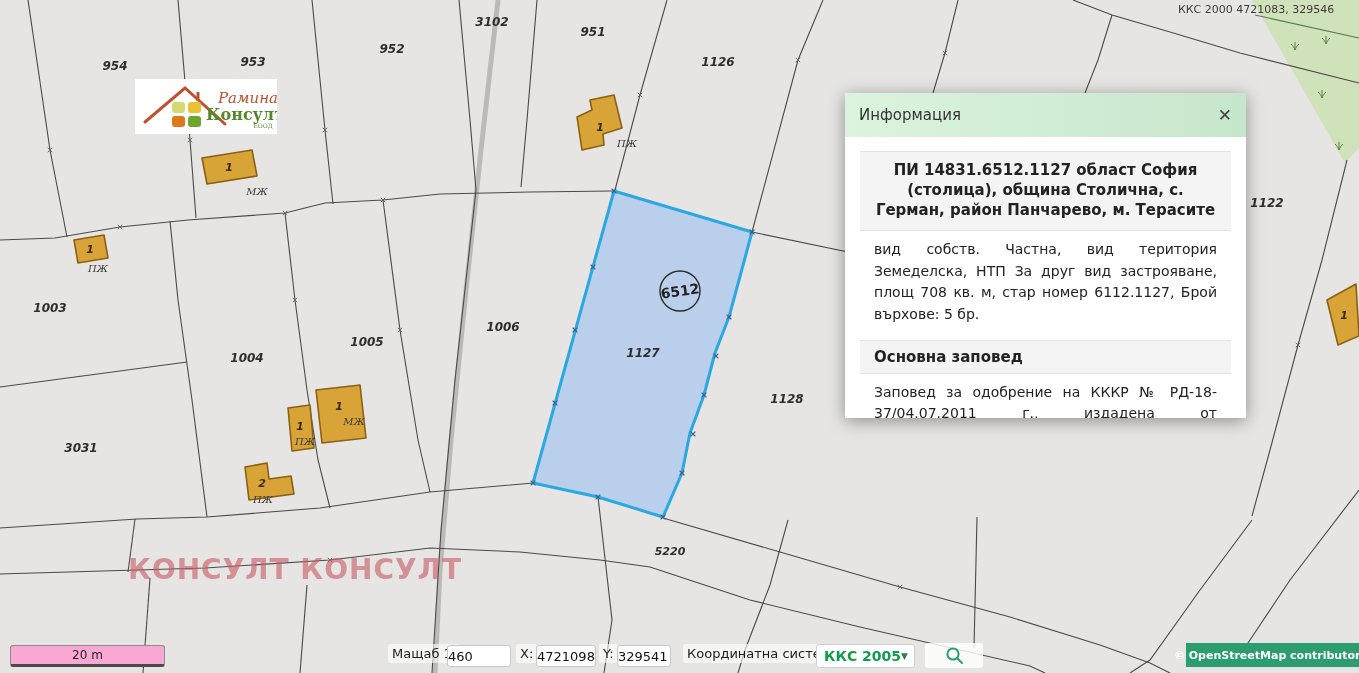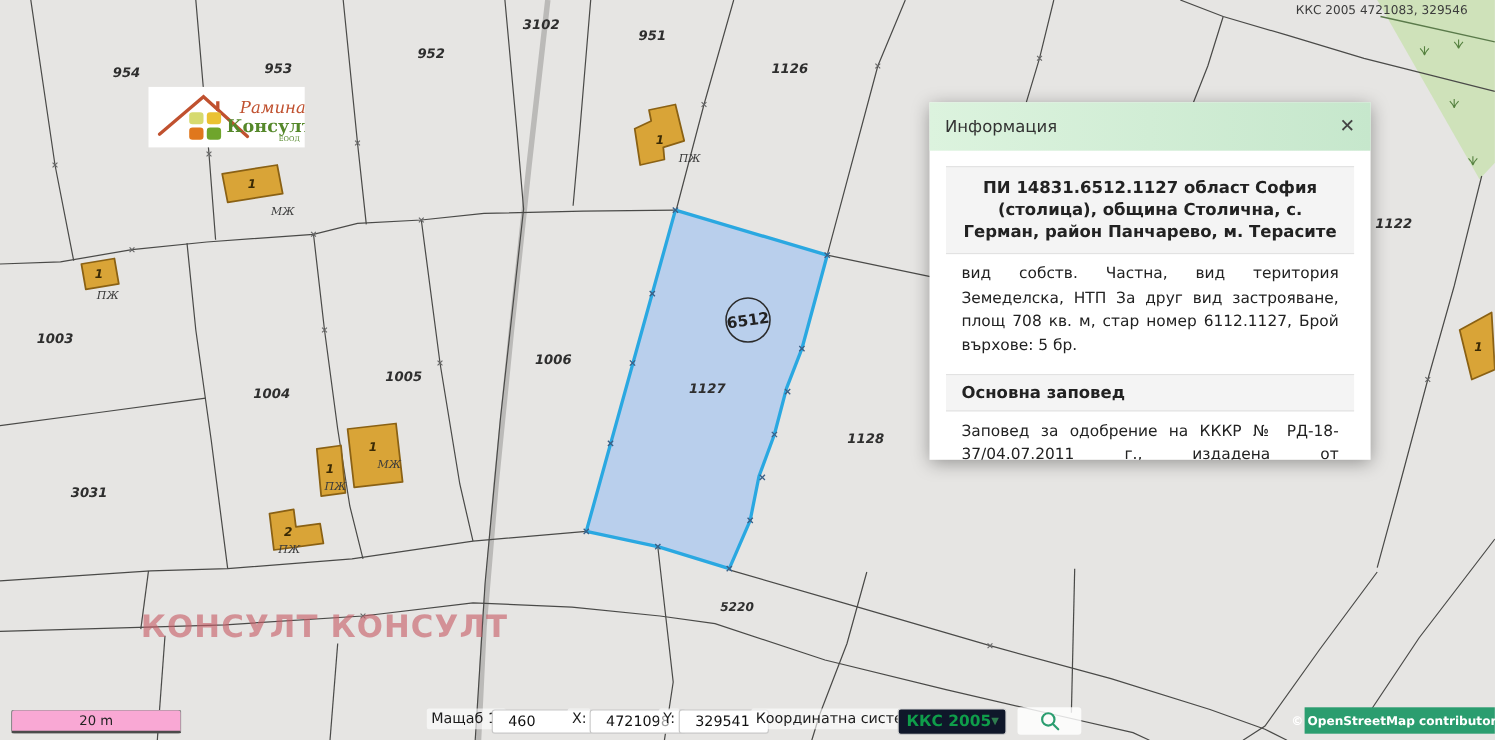--- a/index.html
+++ b/index.html
@@ -40,25 +40,25 @@
     padding:9px 14px;font-weight:bold;font-size:15px;line-height:1.33;text-align:center;}
   .plink{color:#2f9e68;padding:10px 14px 6px 14px;font-size:14px;cursor:pointer;}
   .ppara{padding:8px 14px 10px 14px;text-align:justify;line-height:1.55;font-size:14px;}
   .phead{background:#f4f4f4;border-top:1px solid #e2e2e2;border-bottom:1px solid #e2e2e2;
     padding:7px 14px;font-weight:bold;font-size:15px;margin-top:4px;}
 
   
   .tchip{position:absolute;z-index:6;font:13px "DejaVu Sans",sans-serif;color:#1c1c1c;}
   .tlabel{background:rgba(255,255,255,.6);padding:2px 4px;border-radius:2px;white-space:nowrap;}
   .tinput{position:absolute;z-index:6;height:18px;border:1px solid #c7c7c7;border-radius:3px;
-    background:#fff;font:13px "DejaVu Sans",sans-serif;color:#111;padding:1px 14px;}
+    background:#fff;font:13px "DejaVu Sans",sans-serif;color:#111;padding:1px 0;}
   .scalebar{position:absolute;left:10px;top:645px;width:153px;height:18px;z-index:6;
     background:#f9a8d4;border:1px solid #8c8c8c;border-bottom:3px solid #4a4a4a;border-radius:3px;
     text-align:center;font:12px "DejaVu Sans",sans-serif;color:#222;line-height:18px;}
-  .crsbox{position:absolute;left:816px;top:644px;width:97px;height:22px;z-index:6;background:#0f172a;
+  .crsbox{position:absolute;left:816px;top:644px;width:97px;height:22px;z-index:6;background:#ffffff;
     border:1px solid #d0d0d0;border-radius:3px;display:flex;align-items:center;cursor:pointer;}
   .crsval{flex:1;font:bold 14px "DejaVu Sans",sans-serif;color:#0f9d4a;padding-left:7px;}
   .crsarrow{font-size:9px;color:#2f7d4f;padding-right:6px;}
   .searchbtn{position:absolute;left:925px;top:643px;width:58px;height:25px;z-index:6;
     background:rgba(255,255,255,.82);border-radius:3px;display:flex;align-items:center;
     justify-content:center;cursor:pointer;}
   .osm{position:absolute;left:1186px;top:643px;width:173px;height:24px;z-index:6;
     background:#2b9d6f;color:#fff;font:bold 11px "DejaVu Sans",sans-serif;
     display:flex;align-items:center;justify-content:center;white-space:nowrap;}
 </style>
@@ -214,21 +214,21 @@
     <rect x="37" y="23" width="13" height="11" rx="3" fill="#d6da6e"></rect>
     <rect x="53" y="23" width="13" height="11" rx="3" fill="#eac233"></rect>
     <rect x="37" y="37" width="13" height="11" rx="3" fill="#e0771d"></rect>
     <rect x="53" y="37" width="13" height="11" rx="3" fill="#6fa52c"></rect>
     <text x="113" y="24" text-anchor="middle" font-family="DejaVu Serif, serif" font-style="italic" font-size="15" fill="#c0512f">Рамина</text>
     <text x="110" y="41" text-anchor="middle" font-family="DejaVu Serif, serif" font-weight="bold" font-size="16" fill="#55882a">Консулт</text>
     <text x="128" y="49" text-anchor="middle" font-family="DejaVu Serif, serif" font-size="6" fill="#55882a">ЕООД</text>
   </svg>
 </div>
 
-<div class="coords-readout">ККС 2005 4721083, 329546</div>
+<div class="coords-readout">ККС 2000 4721083, 329546</div>
 
 <div class="panel">
   <div class="panel-header">
     <span class="panel-title">Информация</span>
     <span class="panel-close">✕</span>
   </div>
   <div class="panel-body">
     <div class="pblock">ПИ 14831.6512.1127 област София (столица), община Столична, с. Герман, район Панчарево, м. Терасите</div>
     <div class="ppara">вид собств. Частна, вид територия Земеделска, НТП За друг вид застрояване, площ 708 кв. м, стар номер 6112.1127, Брой върхове: 5 бр.</div>
     <div class="phead">Основна заповед</div>

